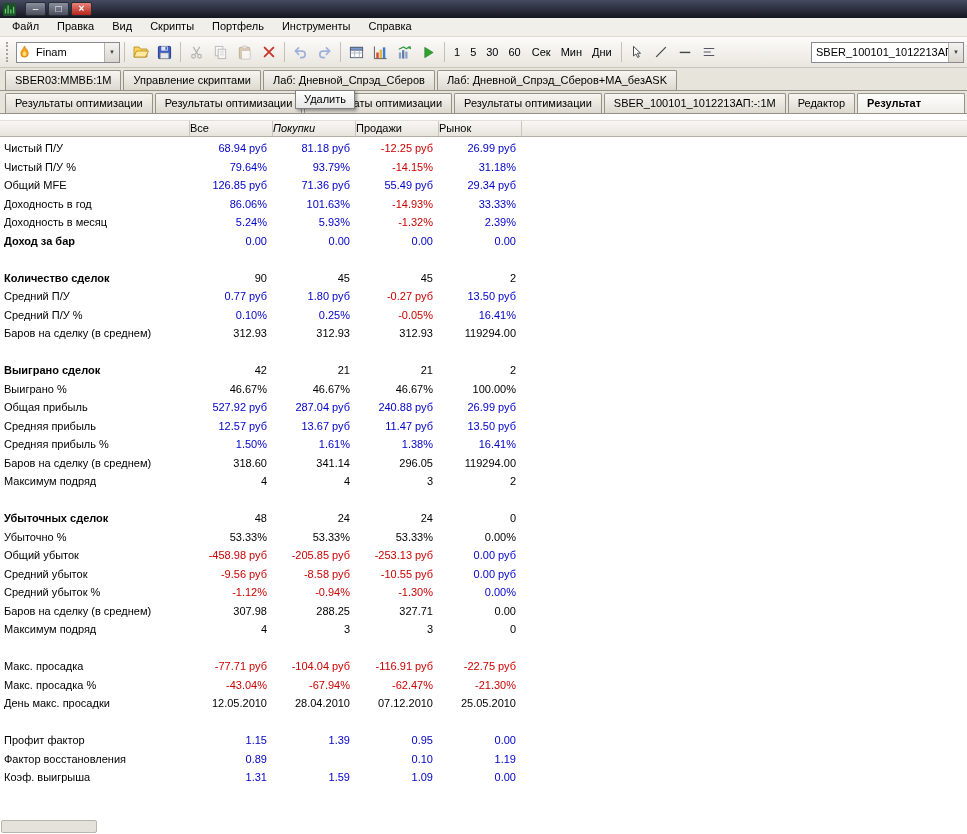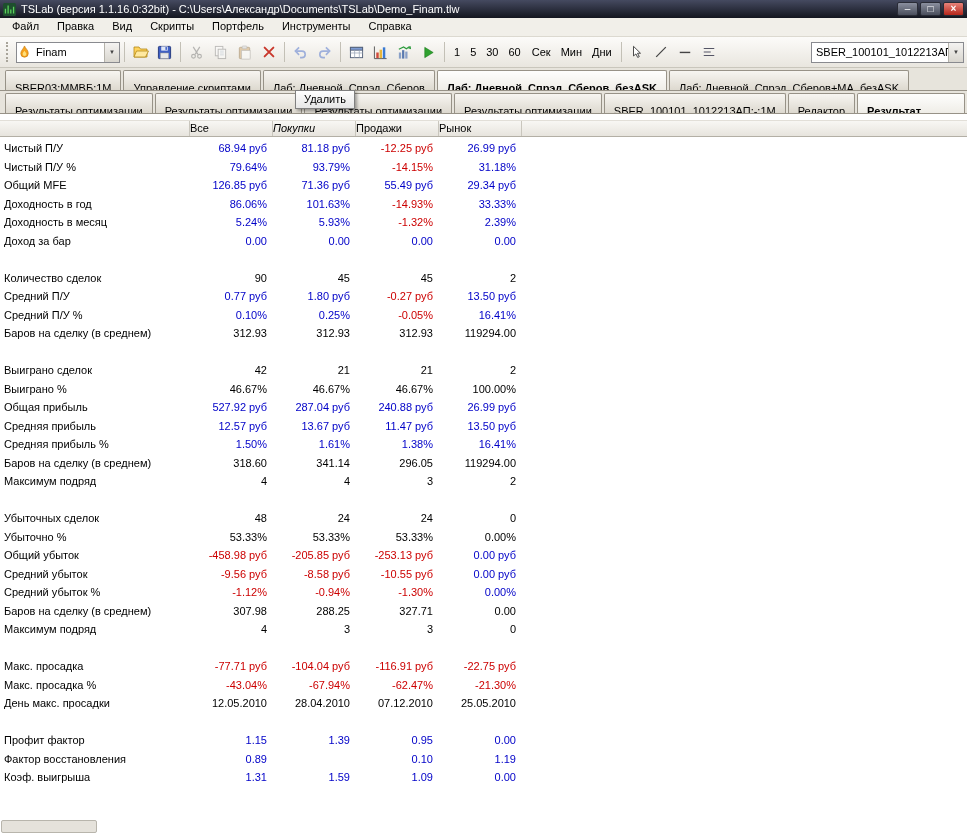--- a/index.html
+++ b/index.html
@@ -31,55 +31,54 @@
   .provider{width:104px}
   .symbol{width:153px;margin-left:auto}
   .tb-sep{width:1px;height:20px;background:#c3c0b6;margin:0 3px;flex:0 0 auto}
   .tb-btn{width:23px;height:23px;border:none;background:transparent;display:flex;align-items:center;justify-content:center;padding:0}
   .tb-btn.dim{opacity:.45}
   .flat-btn{padding:1px 4px;margin:0 1px;cursor:default}
 
   
   .tabstrip{height:23px;background:#e7e4dc;border-bottom:1px solid #979287;display:flex;align-items:flex-end;
             padding:3px 0 0 5px;white-space:nowrap;overflow:hidden}
-  .tab{flex:0 0 auto;height:20px;line-height:18px;padding:8px 9px;background:linear-gradient(#f7f5f1,#ddd9cf);
+  .tab{flex:0 0 auto;height:20px;line-height:18px;padding:0 9px;background:linear-gradient(#f7f5f1,#ddd9cf);
        border:1px solid #979287;border-bottom:none;border-radius:2px 2px 0 0;margin-right:2px;overflow:hidden;cursor:default}
   .tab.active{background:linear-gradient(#fefefd,#efede7);font-weight:bold}
   .view-tabs .tab.active{flex:1 0 auto}
 
   
   .grid-header{display:flex;height:17px;background:linear-gradient(#f8f7f4,#e7e4dd);
                border-top:1px solid #e2dfd8;border-bottom:1px solid #b3afa5;margin-top:6px}
   .gh-cell{flex:0 0 auto;border-right:1px solid #c9c6bd;text-align:left;line-height:15px;overflow:hidden}
   .gh-fill{flex:1 1 auto}
   .stats{padding-top:2px}
   .srow{display:flex;height:18.5px;align-items:center}
   .row-label{width:190px;padding-left:4px;white-space:nowrap;overflow:hidden;flex:0 0 auto}
-  .row-label.b{font-weight:normal}
+  .row-label.b{font-weight:bold}
   .cell-value{width:83px;flex:0 0 auto;text-align:right;padding-right:6px;white-space:nowrap}
   .cell-value.pos{color:#0000c8}
   .cell-value.neg{color:#cc0000}
   .cell-value.plain{color:#000}
 
   
   .tooltip{position:absolute;left:295px;top:90px;z-index:40;padding:2px 8px 3px;
            background:linear-gradient(#ffffff,#e6e6e6);border:1px solid #808080;
            box-shadow:2px 2px 3px rgba(0,0,0,.35)}
   .hscroll{position:absolute;left:1px;bottom:1px;width:96px;height:13px;background:#e5e2db;
            border:1px solid #b8b5ac;border-radius:2px}
 </style>
 </head>
 <body>
 
 <div class="titlebar">
   <svg class="app-icon" viewBox="0 0 16 16">
     <rect width="16" height="16" rx="2" fill="#1e4e2e"></rect>
     <path d="M3 13V7M6.3 13V3M9.6 13V8M13 13V4.5" stroke="#5ad05a" stroke-width="1.6"></path>
   </svg>
-  <span class="title-text">TSLab (версия 1.1.16.0:32bit) - C:\Users\Александр\Documents\TSLab\Demo_Finam.tlw</span>
   <div class="win-btns">
     <div class="win-btn">–</div>
     <div class="win-btn">□</div>
     <div class="win-btn close">×</div>
   </div>
 </div>
 
 <div class="menubar">
     <div class="menu-item">Файл</div>
     <div class="menu-item">Правка</div>
@@ -235,21 +234,20 @@
   <div class="combo symbol">
     <span class="combo-text">SBER_100101_1012213АП:-</span>
     <span class="combo-arrow">▼</span>
   </div>
 </div>
 
 <div class="tabstrip doc-tabs">
     <div class="tab">SBER03:ММВБ:1М</div>
     <div class="tab">Управление скриптами</div>
     <div class="tab">Лаб: Дневной_Спрэд_Сберов</div>
-    <div class="tab active">Лаб: Дневной_Спрэд_Сберов_безASK</div>
     <div class="tab">Лаб: Дневной_Спрэд_Сберов+МА_безASK</div>
   </div>
 <div class="tabstrip view-tabs">
     <div class="tab">Результаты оптимизации</div>
     <div class="tab">Результаты оптимизации</div>
     <div class="tab">Результаты оптимизации</div>
     <div class="tab">Результаты оптимизации</div>
     <div class="tab">SBER_100101_1012213АП:-:1М</div>
     <div class="tab">Редактор</div>
     <div class="tab active">Результат</div>

